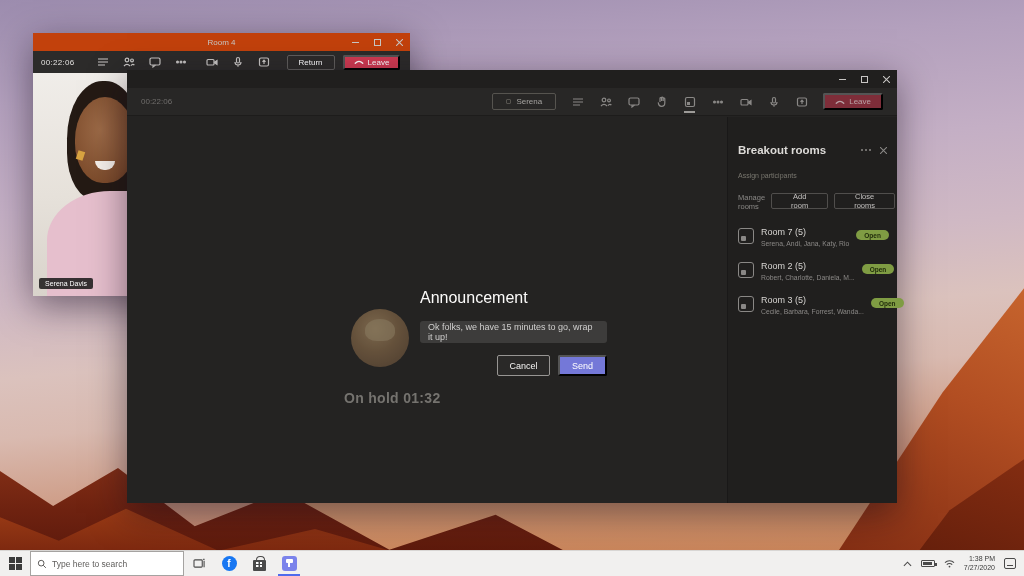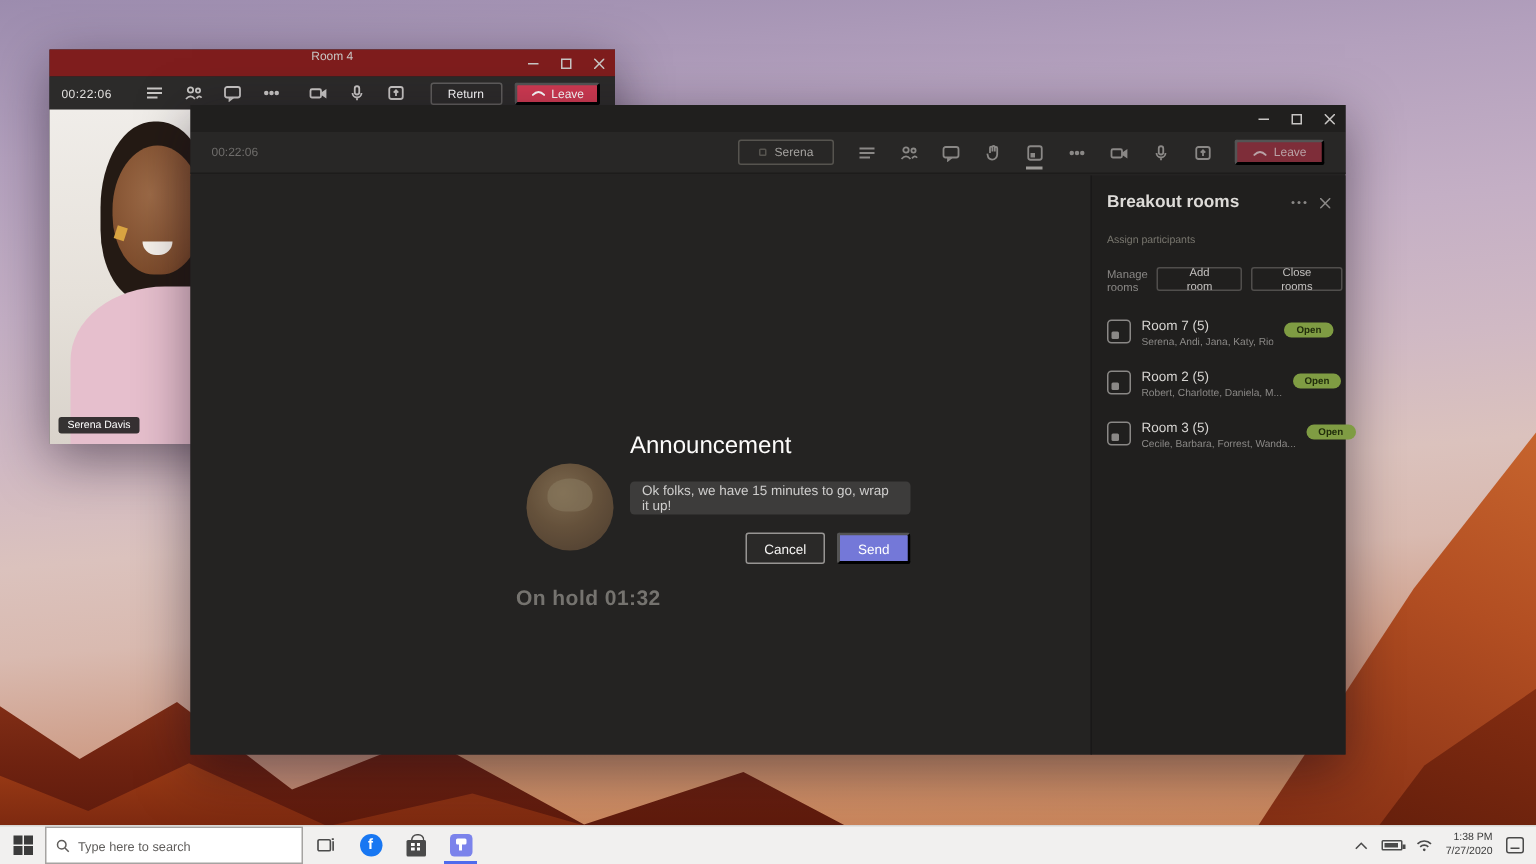--- a/index.html
+++ b/index.html
@@ -27,21 +27,21 @@
   
   .win { position:absolute; background:#242322; box-shadow:0 10px 34px rgba(20,10,25,.5); }
   .ctl-row { display:flex; align-items:center; }
   .winctl { width:22px; height:100%; display:flex; align-items:center; justify-content:center; color:#c8c6c4; }
   .glyph-min { width:7px; height:1px; background:#c8c6c4; }
   .glyph-max { width:7px; height:7px; border:1px solid #c8c6c4; }
   .x-svg { width:7px; height:7px; stroke:#c8c6c4; stroke-width:1.2; }
 
   
   .room-win { left:33px; top:33px; width:377px; height:263px; background:#1c1b1a; z-index:2; }
-  .rw-titlebar { height:18px; background:#7f1d1d; display:flex; align-items:flex-start; }
+  .rw-titlebar { height:18px; background:#c2410c; display:flex; align-items:center; }
   .rw-title { flex:1; text-align:center; font-size:8px; color:#c8c6c4; padding-left:66px; }
   .rw-toolbar { height:22px; background:#2c2b2a; display:flex; align-items:center; padding:0 8px; }
   .rw-timer { font-size:8px; color:#e3e1df; letter-spacing:.3px; }
   .tb-ico { width:13px; height:13px; display:flex; align-items:center; justify-content:center; color:#c8c6c4; }
   .tb-ico svg { width:12px; height:12px; stroke:currentColor; fill:none; stroke-width:1.2; }
   .rw-icons { display:flex; gap:13px; margin-left:22px; align-items:center; }
   .rw-av { display:flex; gap:13px; margin-left:18px; align-items:center; }
   .btn-return { margin-left:16px; height:15px; padding:0 11px; border:1px solid #605e5c; border-radius:2px;
     background:#2c2b2a; color:#ffffff; font-size:8px; display:flex; align-items:center; }
   .btn-leave-sm { margin-left:8px; height:15px; padding:0 9px; border-radius:2px; background:#d03a52; color:#fff;
@@ -81,21 +81,21 @@
     border-radius:3px; color:#cfcecd; font-size:9px; display:flex; align-items:center; padding:0 8px; }
   .ann-cancel { position:absolute; left:370px; top:238px; width:53px; height:21px; background:#2a2928;
     border:1px solid #979593; border-radius:2px; color:#f5f4f3; font-size:9px; display:flex; align-items:center; justify-content:center; }
   .ann-send { position:absolute; left:431px; top:238px; width:49px; height:21px; background:#7478d8;
     border-radius:2px; color:#ffffff; font-size:9px; display:flex; align-items:center; justify-content:center; }
   .on-hold { position:absolute; left:217px; top:273px; font-size:14px; font-weight:bold; color:#75736f; letter-spacing:.3px; }
 
   
   .mw-panel { position:absolute; top:47px; right:0; width:170px; bottom:0; background:#201f1e;
     border-left:1px solid #191818; padding:12px 10px; }
-  .bp-head { display:flex; align-items:center; }
+  .bp-head { display:flex; align-items:center;margin-top:15px; }
   .bp-title { font-size:11.5px; font-weight:bold; color:#dddbd8; flex:1; }
   .dots { display:flex; gap:2px; margin-right:9px; }
   .dots i { width:2px; height:2px; border-radius:50%; background:#8a8886; }
   .bp-section { margin-top:16px; font-size:7px; color:#79776f; }
   .bp-mainroom { margin-top:8px; display:flex; gap:7px; align-items:flex-start; }
   .ricon { flex:0 0 auto; width:16px; height:16px; border:1px solid #8a8886; border-radius:3px; position:relative; margin-top:1px; }
   .ricon::after { content:""; position:absolute; left:2px; bottom:2px; width:5px; height:5px; background:#8a8886; border-radius:1px; }
   .ricon-lg { width:18px; height:18px; }
   .bp-room-name { font-size:9px; color:#d6d4d1; line-height:11px; }
   .bp-room-sub { font-size:6.8px; color:#8a8886; line-height:9px; margin-top:1px;
@@ -110,21 +110,21 @@
     padding:1.5px 8px; border-radius:6px; }
   .row-chevron { position:absolute; left:-8px; top:5px; width:5px; height:5px; border-right:1px solid #8a8886;
     border-bottom:1px solid #8a8886; transform:rotate(-45deg); }
 
   
   .taskbar { position:absolute; left:0; bottom:0; width:1024px; height:26px; background:#f1f0ef;
     border-top:1px solid #d8d6d4; display:flex; align-items:stretch; z-index:10; }
   .tb-start { width:30px; display:flex; align-items:center; justify-content:center; }
   .winlogo { display:grid; grid-template-columns:6px 6px; grid-template-rows:6px 6px; gap:1px; }
   .winlogo i { background:#3b3b3b; }
-  .tb-search { width:172px; background:#fff; border:1px solid #a5a3a1; display:flex; align-items:center; padding:0 6px; gap:5px; }
+  .tb-search { width:154px; background:#fff; border:1px solid #a5a3a1; display:flex; align-items:center; padding:0 6px; gap:5px; }
   .tb-search input { border:none; outline:none; width:120px; font-size:8.5px; color:#444; background:transparent; }
   .tb-search input::placeholder { color:#5f5d5b; }
   .tb-app { width:30px; display:flex; align-items:center; justify-content:center; position:relative; }
   .fb-badge { width:15px; height:15px; border-radius:50%; background:#1877f2; color:#fff; font-size:10px; font-weight:bold;
     display:flex; align-items:center; justify-content:center; }
   .store-bag { width:13px; height:11px; background:#4a4a4a; border-radius:1px; position:relative; margin-top:3px; }
   .store-bag::before { content:""; position:absolute; left:3px; top:-4px; width:7px; height:5px;
     border:1.5px solid #4a4a4a; border-bottom:none; border-radius:4px 4px 0 0; }
   .store-bag::after { content:""; position:absolute; left:3.5px; top:2.5px; width:6px; height:5px;
     background:linear-gradient(#fff,#fff) left top/2.5px 2px no-repeat, linear-gradient(#fff,#fff) right top/2.5px 2px no-repeat,

